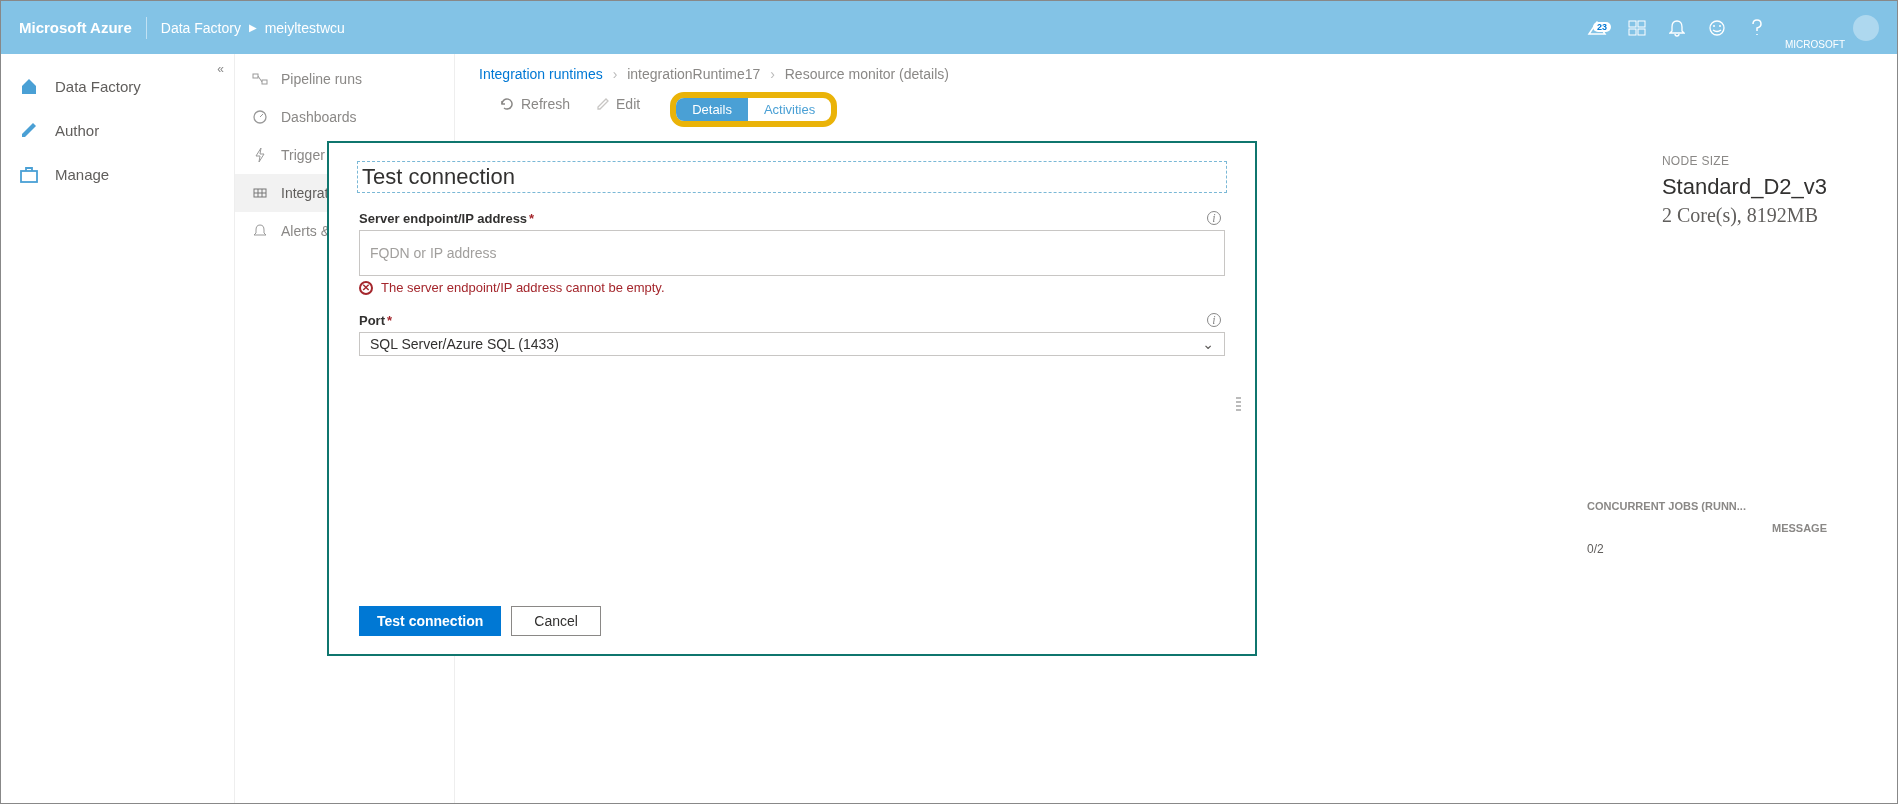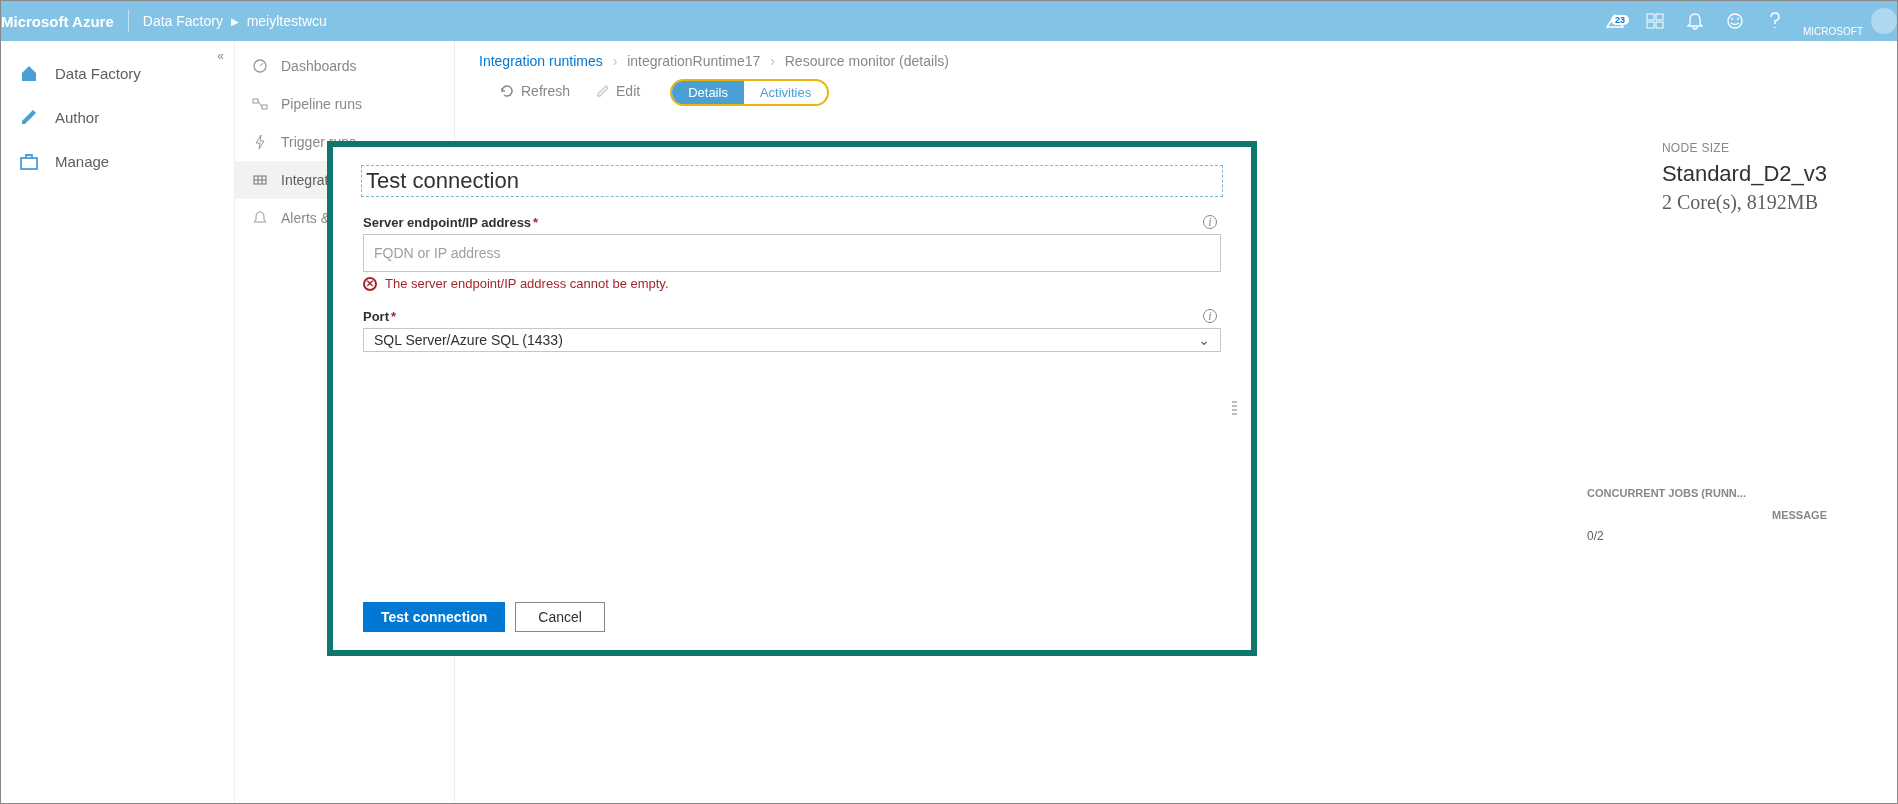--- a/index.html
+++ b/index.html
@@ -1,19 +1,19 @@
 <!DOCTYPE html>
 <html><head>
 <meta charset="utf-8">
 <style>
 * { margin: 0; padding: 0; box-sizing: border-box; font-family: "Segoe UI", -apple-system, sans-serif; }
 body { width: 1898px; height: 804px; overflow: hidden; border: 1px solid #888; position: relative; background: #fff; }
 
 
-.top-header { height: 40px; background: #83c3e6; display: flex; align-items: center; color: #fff; padding: 0 0; }
+.top-header { height: 53px; background: #83c3e6; display: flex; align-items: center; color: #fff; padding: 0 18px; }
 .top-header .brand { font-weight: 600; font-size: 15px; }
 .top-header .divider { width: 1px; height: 22px; background: rgba(255,255,255,0.5); margin: 0 14px; }
 .top-header .crumb { font-size: 14px; }
 .top-header .crumb-sep { margin: 0 8px; font-size: 10px; }
 .top-header .spacer { flex: 1; }
 .top-header .icon-btn { width: 40px; display: flex; align-items: center; justify-content: center; color: #fff; position: relative; }
 .top-header .badge { position: absolute; top: 2px; right: 6px; background: #fff; color: #0078d4; border-radius: 8px; font-size: 9px; padding: 0 4px; font-weight: 600; }
 .top-header .tenant { font-size: 10px; margin-left: 8px; align-self: flex-end; padding-bottom: 4px; }
 .top-header .avatar { width: 26px; height: 26px; border-radius: 50%; background: rgba(255,255,255,0.35); margin-left: 8px; }
 
@@ -29,40 +29,40 @@
 .nav2 .item { display: flex; align-items: center; height: 38px; padding: 0 16px; color: #8a8886; font-size: 14px; cursor: pointer; }
 .nav2 .item.active { background: #f2f2f2; color: #605e5c; }
 .nav2 .item .icn { width: 18px; margin-right: 12px; display: flex; align-items: center; justify-content: center; }
 
 .main { flex: 1; padding: 12px 24px; position: relative; }
 .breadcrumb { font-size: 14px; color: #8a8886; margin-bottom: 10px; }
 .breadcrumb a { color: #0078d4; text-decoration: none; }
 .breadcrumb .sep { margin: 0 6px; color: #bbb; }
 .toolbar { display: flex; align-items: flex-start; gap: 6px; margin-bottom: 18px; margin-left: 10px; }
 .toolbar .tbtn { display: flex; align-items: center; color: #8a8886; font-size: 14px; padding: 4px 10px; }
-.toolbar .pill-group { display: flex; border: 2px solid #eab308; border-radius: 14px; overflow: hidden; margin-left: 14px; }
+.toolbar .pill-group { display: flex; border: 6px solid #eab308; border-radius: 14px; overflow: hidden; margin-left: 14px; }
 .toolbar .pill { padding: 4px 16px; font-size: 13px; color: #4aa0d5; }
 .toolbar .pill.active { background: #4aa0d5; color: #fff; }
 
 .card-area { position: absolute; right: 70px; top: 100px; }
 .card-label { font-size: 12px; color: #8a8886; letter-spacing: 0.3px; }
 .card-val1 { font-size: 22px; color: #323130; margin-top: 6px; }
 .card-val2 { font-size: 20px; color: #605e5c; margin-top: 4px; font-family: Liberation Serif, serif; }
 .status-row { position: absolute; right: 70px; bottom: 260px; display: flex; gap: 26px; font-size: 12px; color: #605e5c; align-items: center; }
 .status-row .hdr { font-weight: 600; color: #8a8886; font-size: 11px; }
 .status-row .val { margin-top: 30px; }
 
 
-.modal { position: absolute; left: 326px; top: 140px; width: 930px; height: 515px; border: 6px solid #0f766e; background: #fff; padding: 24px 30px 18px 30px; display: flex; flex-direction: column; }
+.modal { position: absolute; left: 326px; top: 140px; width: 930px; height: 515px; border: 2px solid #0f766e; background: #fff; padding: 24px 30px 18px 30px; display: flex; flex-direction: column; }
 .modal-title { font-size: 22px; font-weight: 400; color: #323130; border: 1px dashed #7ab8d6; padding: 2px 4px; margin: -6px -2px 18px -2px; }
 .form-group { margin-bottom: 18px; position: relative; }
 .form-label { font-size: 13px; font-weight: 600; color: #323130; margin-bottom: 4px; display: block; }
 .req { color: #a4262c; margin-left: 2px; }
 .info-icon { position: absolute; right: 4px; top: 0; color: #888; font-size: 12px; border: 1px solid #888; border-radius: 50%; width: 14px; height: 14px; display: flex; align-items: center; justify-content: center; font-style: italic; font-family: serif; }
-.form-input { width: 100%; border: 1px solid #c8c6c4; height: 38px; padding: 0 10px; font-size: 14px; color: #323130; }
+.form-input { width: 100%; border: 1px solid #c8c6c4; height: 46px; padding: 0 10px; font-size: 14px; color: #323130; }
 .form-input::placeholder { color: #a19f9d; }
 .form-select { width: 100%; border: 1px solid #c8c6c4; height: 16px; padding: 11px 10px; font-size: 14px; color: #323130; display: flex; align-items: center; justify-content: space-between; }
 .form-select .chev { color: #605e5c; }
 .error-row { display: flex; align-items: center; gap: 8px; margin-top: 4px; color: #a4262c; font-size: 13px; }
 .error-icon { width: 14px; height: 14px; border: 2px solid #a4262c; border-radius: 50%; display: flex; align-items: center; justify-content: center; font-size: 10px; font-weight: bold; }
 .modal-footer { margin-top: auto; display: flex; gap: 10px; }
 .btn-primary { background: #0078d4; color: #fff; border: none; padding: 6px 18px; font-size: 14px; font-weight: 600; cursor: pointer; }
 .btn-secondary { background: #fff; color: #323130; border: 1px solid #8a8886; padding: 6px 22px; font-size: 14px; cursor: pointer; }
 .drag-handle { position: absolute; right: 14px; top: 254px; width: 5px; height: 14px; background: repeating-linear-gradient(#bbb, #bbb 2px, transparent 2px, transparent 4px); }
 </style>
@@ -139,36 +139,36 @@
             <path d="M7 7 L7 4 L13 4 L13 7" fill="none" stroke="#4aa0d5" stroke-width="1.8"></path>
           </svg>
         </span>
       <span>Manage</span>
     </div>
   </div>
 
   <div class="nav2">
     <div class="item">
       <span class="icn">
-          <svg width="16" height="16" viewBox="0 0 16 16">
-            <circle cx="8" cy="8" r="6" fill="none" stroke="#999" stroke-width="1.3"></circle>
-            <path d="M8 8 L11 5" stroke="#999"></path>
-          </svg>
-        </span>
-      <span>Dashboards</span>
-    </div>
-    <div class="item">
-      <span class="icn">
           <svg width="16" height="12" viewBox="0 0 16 12">
             <rect x="1" y="1" width="5" height="4" fill="none" stroke="#999"></rect>
             <rect x="10" y="7" width="5" height="4" fill="none" stroke="#999"></rect>
             <path d="M6 3 L10 9" stroke="#999"></path>
           </svg>
         </span>
       <span>Pipeline runs</span>
+    </div>
+    <div class="item">
+      <span class="icn">
+          <svg width="16" height="16" viewBox="0 0 16 16">
+            <circle cx="8" cy="8" r="6" fill="none" stroke="#999" stroke-width="1.3"></circle>
+            <path d="M8 8 L11 5" stroke="#999"></path>
+          </svg>
+        </span>
+      <span>Dashboards</span>
     </div>
     <div class="item">
       <span class="icn">
           <svg width="12" height="16" viewBox="0 0 12 16">
             <path d="M7 1 L2 9 L6 9 L5 15 L10 7 L6 7 Z" fill="none" stroke="#999"></path>
           </svg>
         </span>
       <span>Trigger runs</span>
     </div>
     <div class="item active">

